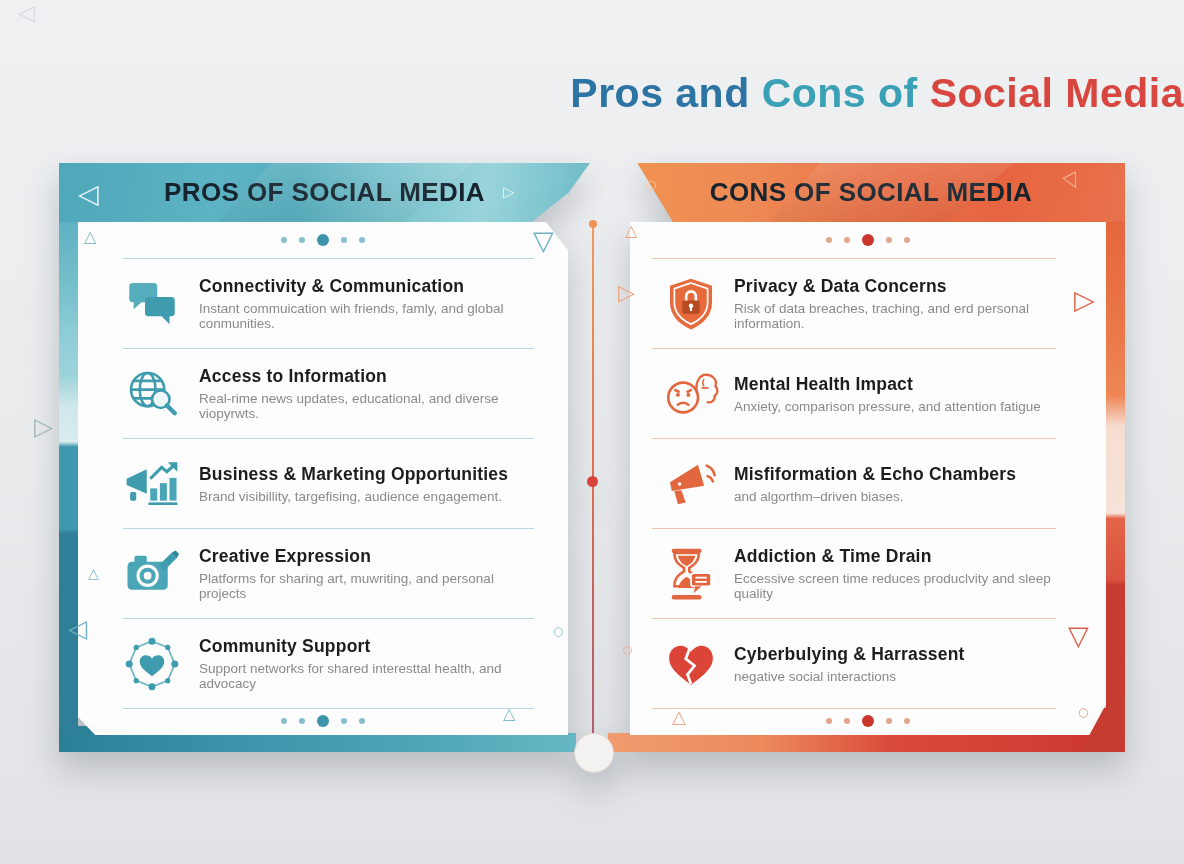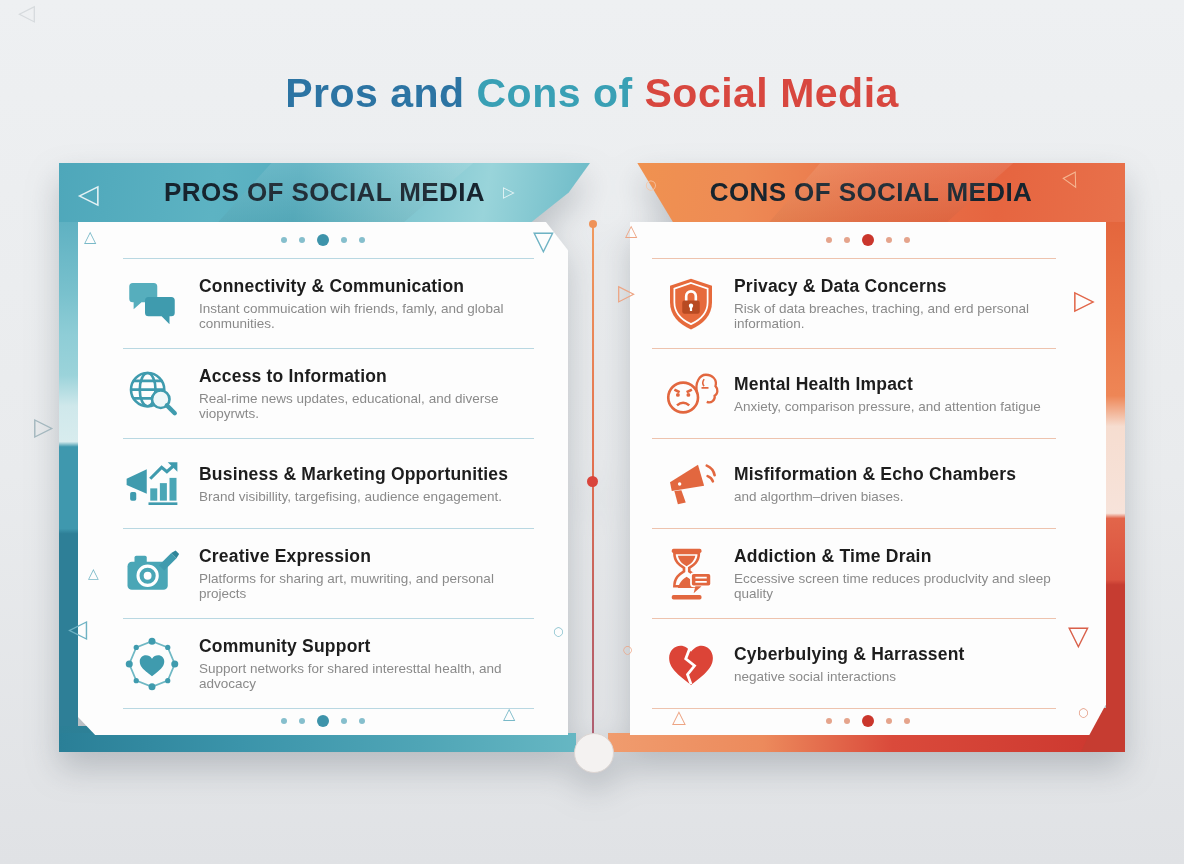--- a/index.html
+++ b/index.html
@@ -3,21 +3,21 @@
 <meta charset="utf-8">
 <style>
   html,body{margin:0;padding:0;}
   body{
     width:1184px;height:864px;position:relative;overflow:hidden;
     font-family:"Liberation Sans",sans-serif;
     background:linear-gradient(180deg,#eef0f2 0%,#e9ebed 55%,#e0e2e5 100%);
   }
   
   .main-title{
-    position:absolute;top:70px;left:0;width:100%;text-align:center;
+    position:absolute;top:70px;left:0;width:100%;text-align:right;
     font-size:41px;font-weight:bold;letter-spacing:.5px;
   }
   .tw1{color:#2c74a3;} .tw2{color:#39a0b5;} .tw3{color:#d8473f;}
 
   
   .card{position:absolute;left:59px;top:163px;width:1066px;height:589px;
         filter:drop-shadow(0 16px 16px rgba(70,80,90,.28));}
 
   .hdr{position:absolute;top:0;height:59px;display:flex;align-items:center;justify-content:center;
        font-size:26px;font-weight:bold;color:#17242e;letter-spacing:.4px;z-index:1;}

